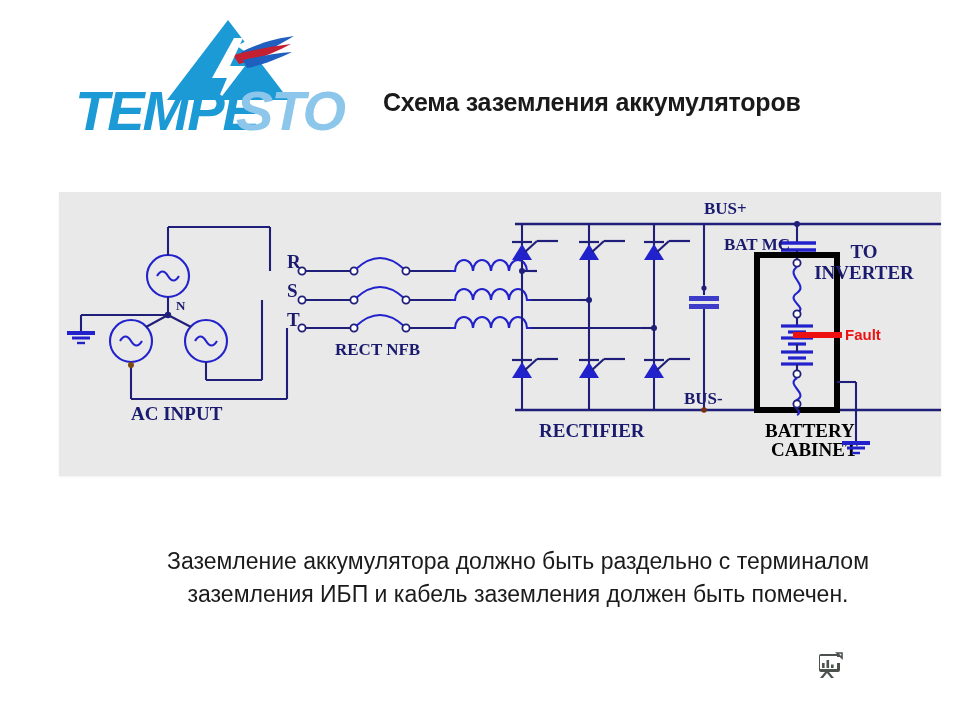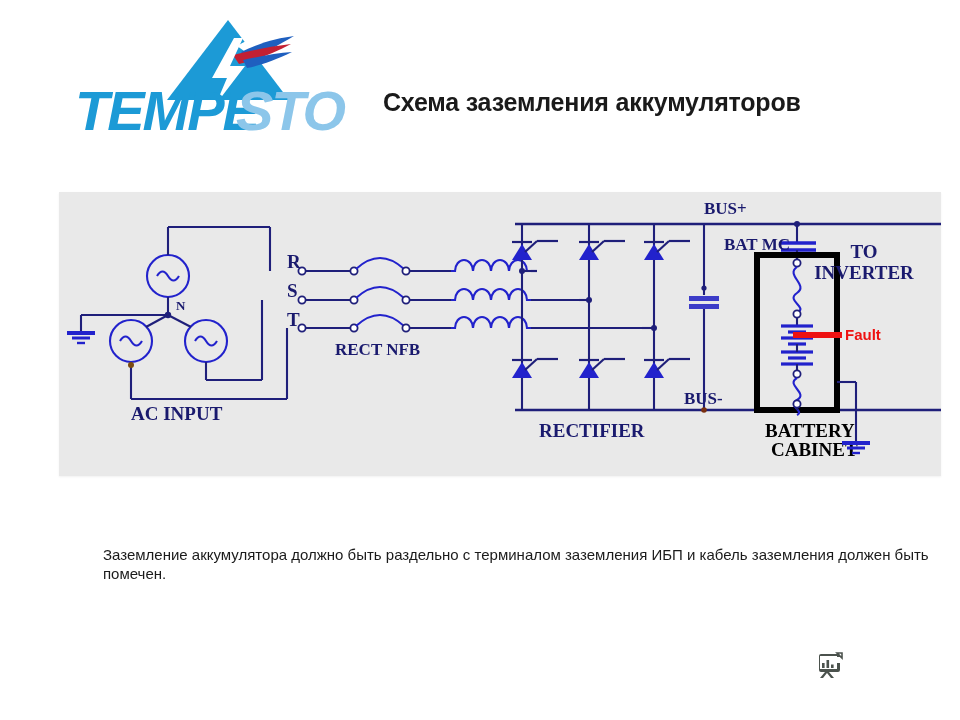--- a/index.html
+++ b/index.html
@@ -30,22 +30,23 @@
   .diagram-panel{
     position:absolute;left:16px;top:192px;width:882px;height:284px;
     background:#e9e9e9;
     box-shadow:0 1px 2px rgba(0,0,0,0.06);
   }
   .diagram-panel svg{display:block;}
 
   
   .body-text{
     position:absolute;left:60px;top:545px;width:830px;
-    font-size:15px;line-height:19px;color:#1b1b1b;
+    font-size:23px;line-height:33px;color:#1b1b1b;
     font-family:"Liberation Sans", sans-serif;
+    text-align:center;
   }
   .body-text p{margin:0;}
 
   
   .watermark{
     position:absolute;left:770px;top:650px;
     display:flex;align-items:center;gap:7px;
   }
   .watermark .wm-label{
     font-size:25px;color:#4b524d;letter-spacing:0.3px;

